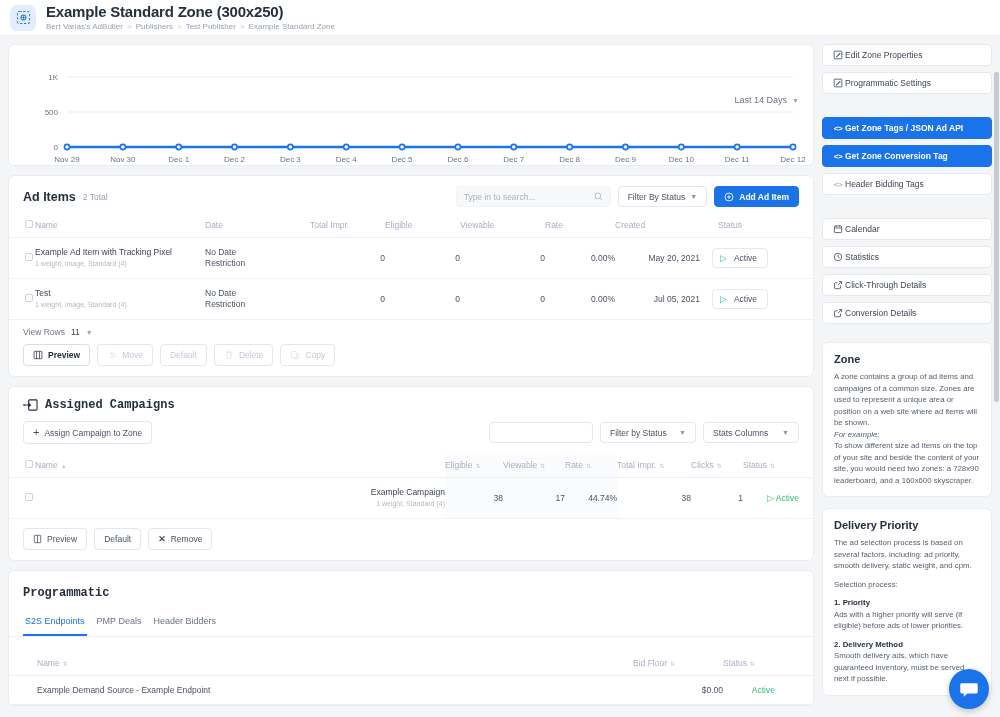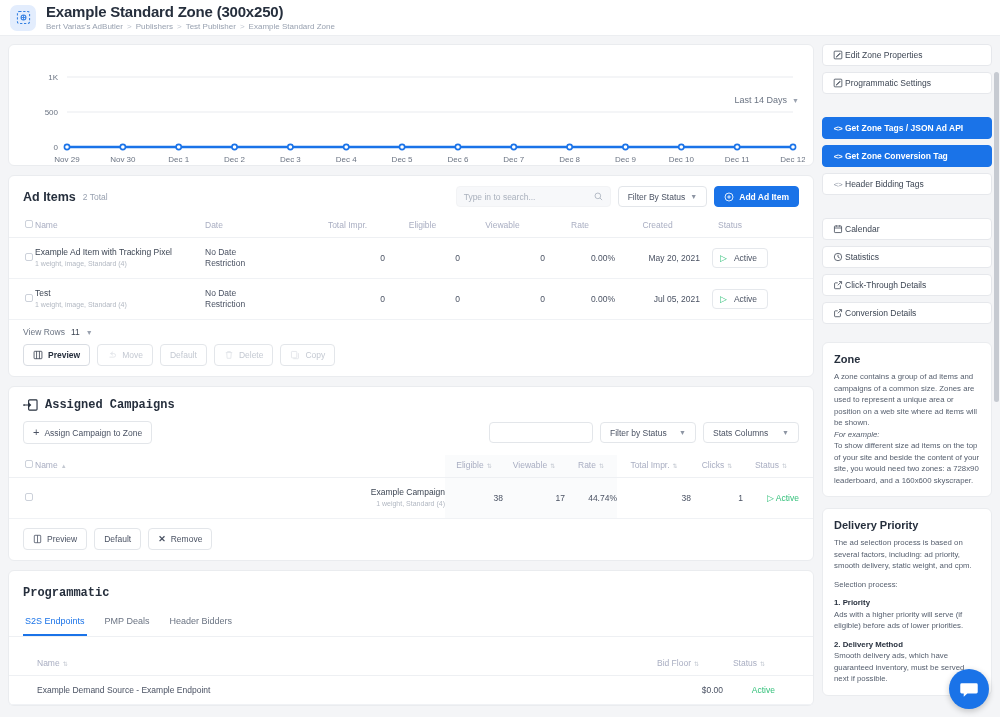--- a/index.html
+++ b/index.html
@@ -64,21 +64,21 @@
     display: inline-flex; align-items: center; justify-content: center; gap: 5px;
     font-size: 8.5px; color: #4a5263; padding: 0 9px; cursor: pointer; white-space: nowrap;
   }
   .btn.primary { background: #1a73e8; border-color: #1a73e8; color: #fff; font-weight: bold; }
   .btn .cv { font-size: 7px; color: #8d95a3; }
   .btn.disabled { color: #c4c9d2; }
   .btn.disabled svg { opacity: .45; }
 
   table { width: 100%; border-collapse: collapse; }
   thead th {
-    font-size: 8.5px; font-weight: normal; color: #a9aec2; text-align: center;
+    font-size: 8.5px; font-weight: normal; color: #a9aec2; text-align: left;
     padding: 5px 0 7px 0; border-bottom: 1px solid #eef0f3; white-space: nowrap;
   }
   thead th.l { text-align: left; }
   tbody td { font-size: 8.5px; color: #4a5263; padding: 9px 0; text-align: right; vertical-align: middle; }
   tbody tr { border-bottom: 1px solid #f0f2f5; }
   .cell-name { font-size: 8.5px; color: #3d4654; line-height: 11px; }
   .cell-sub { font-size: 7px; color: #b2b8c2; line-height: 10px; margin-top: 1px; }
   .cbx { width: 8px; height: 8px; border: 1px solid #ccd1da; border-radius: 2px; display: inline-block; cursor: pointer;}
   .status-pill {
     display: inline-flex; align-items: center; gap: 7px; border: 1px solid #e5e8ec; border-radius: 4px;
@@ -97,21 +97,21 @@
   .sortico { display: inline-block; margin-left: 3px; color: #c3c8d1; font-size: 6px; line-height: 6px; vertical-align: middle;}
 
   
   .sect-title-row { display: flex; align-items: center; gap: 7px; padding: 11px 14px 9px 14px; }
   .sect-title { font-size: 12px; font-weight: bold; color: #262f3d; font-family: Liberation Mono, monospace; }
   .camp-toolbar { display: flex; align-items: center; padding: 0 14px 11px 14px; }
   .blank-input { width: 104px; height: 21px; border: 1px solid #e3e6ea; border-radius: 4px; background: #fff; }
   .shade { background: #fafbfc; }
 
   
-  .tabs { display: flex; padding: 0 14px; border-bottom: 1px solid #eef0f3; gap: 16px; }
+  .tabs { display: flex; padding: 0 14px; border-bottom: 1px solid #eef0f3; gap: 8px; }
   .tab { font-size: 9px; color: #6b7483; padding: 7px 2px 8px 2px; border-bottom: 2px solid transparent; cursor: pointer; }
   .tab.active { color: #1a73e8; border-bottom-color: #1a73e8; }
 
   
   .rail-btn {
     height: 22px; background: #fff; border: 1px solid #e6e8ec; border-radius: 4px;
     display: flex; align-items: center; font-size: 8.5px; color: #3d4654; cursor: pointer;
     padding: 0 8px; position: relative;
   }
   .rail-btn .ic { width: 14px; display: flex; align-items: center; justify-content: center; flex: 0 0 14px;}

